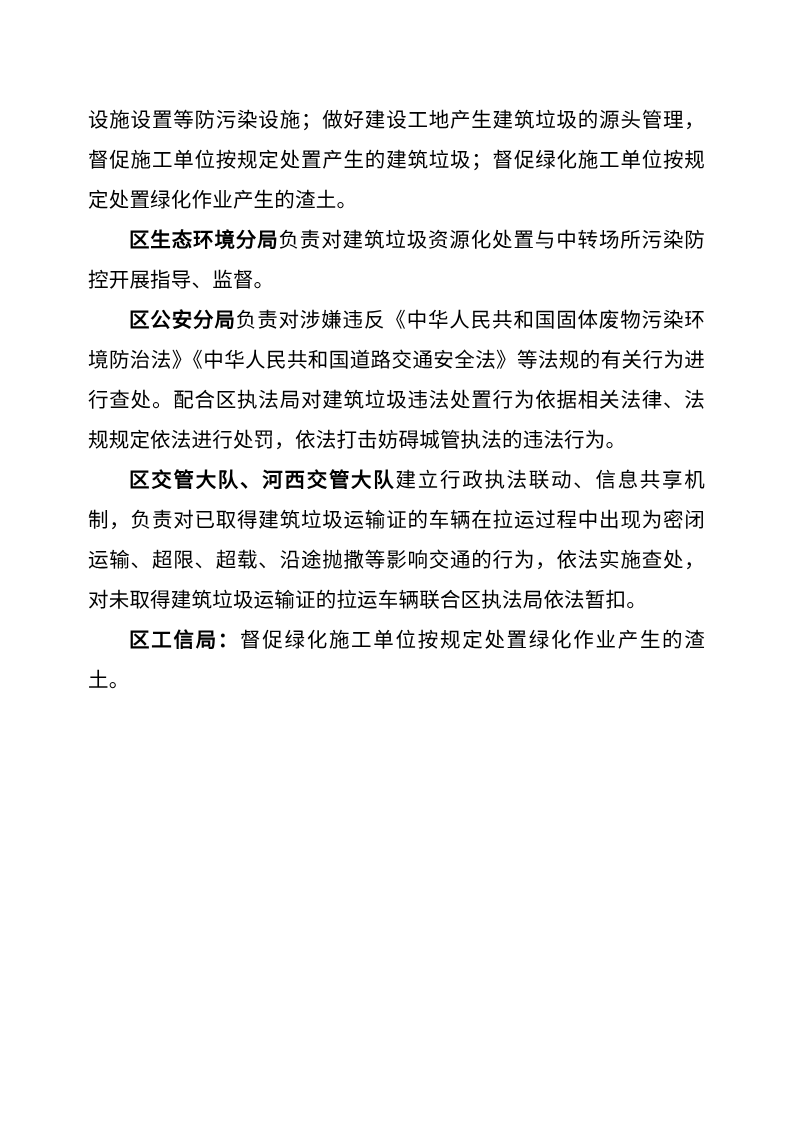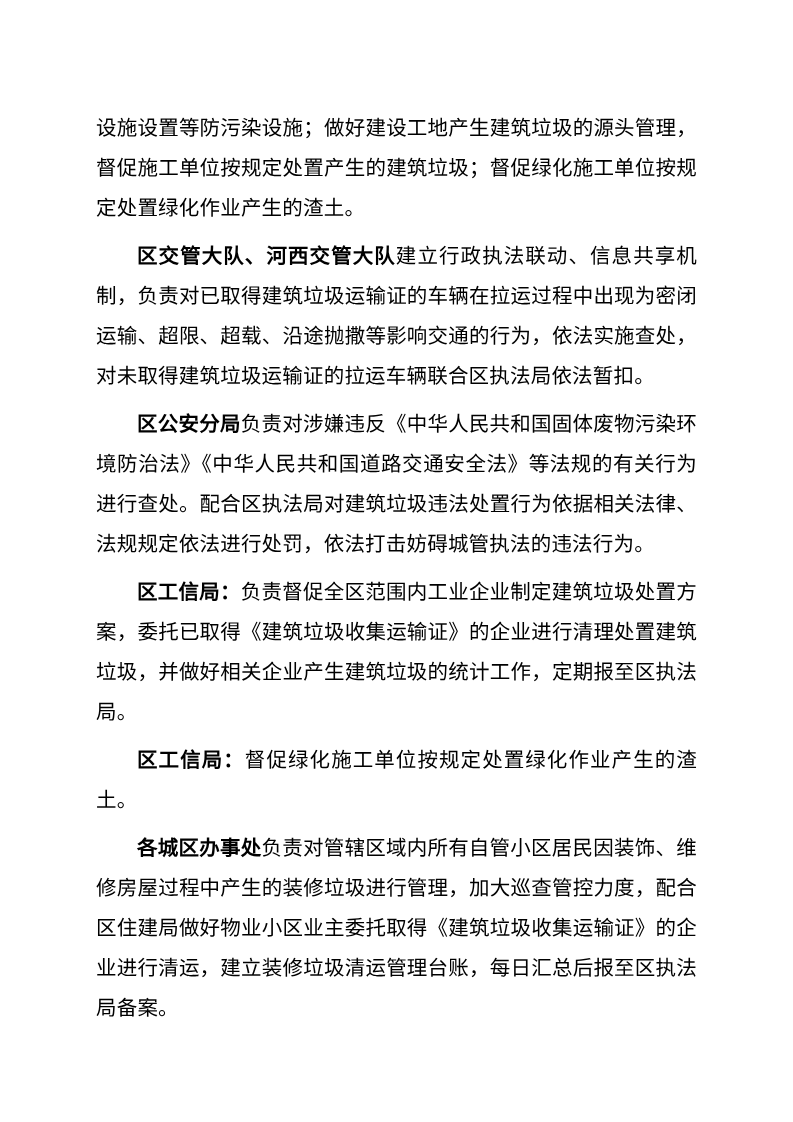--- a/index.html
+++ b/index.html
@@ -23,21 +23,21 @@
     background: #ffffff;
   }
   .doc-body {
     font-size: 20.5px;
     line-height: 40px;
     letter-spacing: 0.2px;
     text-align: justify;
     text-justify: inter-ideograph;
   }
   p.para {
-    margin: 8px;
+    margin: 0;
     text-indent: 2em;
   }
   p.para.noindent {
     text-indent: 0;
   }
   .lead {
     font-weight: bold;
   }
   
   span {
@@ -45,25 +45,24 @@
   }
 </style>
 </head>
 <body>
 
 <div class="page">
   <div class="doc-body">
 
     <p class="para noindent"><span class="lead"></span><span>设施设置等防污染设施；做好建设工地产生建筑垃圾的源头管理，督促施工单位按规定处置产生的建筑垃圾；督促绿化施工单位按规定处置绿化作业产生的渣土。</span></p>
 
+    <p class="para"><span class="lead">区生态环境分局</span><span>负责对建筑垃圾资源化处置与中转场所污染防控开展指导、监督。</span></p>
+
+    <p class="para"><span class="lead">区公安分局</span><span>负责对涉嫌违反《中华人民共和国固体废物污染环境防治法》《中华人民共和国道路交通安全法》等法规的有关行为进行查处。配合区执法局对建筑垃圾违法处置行为依据相关法律、法规规定依法进行处罚，依法打击妨碍城管执法的违法行为。</span></p>
 
     <p class="para"><span class="lead">区交管大队、河西交管大队</span><span>建立行政执法联动、信息共享机制，负责对已取得建筑垃圾运输证的车辆在拉运过程中出现为密闭运输、超限、超载、沿途抛撒等影响交通的行为，依法实施查处，对未取得建筑垃圾运输证的拉运车辆联合区执法局依法暂扣。</span></p>
 
-    <p class="para"><span class="lead">区公安分局</span><span>负责对涉嫌违反《中华人民共和国固体废物污染环境防治法》《中华人民共和国道路交通安全法》等法规的有关行为进行查处。配合区执法局对建筑垃圾违法处置行为依据相关法律、法规规定依法进行处罚，依法打击妨碍城管执法的违法行为。</span></p>
-
-    <p class="para"><span class="lead">区工信局：</span><span>负责督促全区范围内工业企业制定建筑垃圾处置方案，委托已取得《建筑垃圾收集运输证》的企业进行清理处置建筑垃圾，并做好相关企业产生建筑垃圾的统计工作，定期报至区执法局。</span></p>
 
     <p class="para"><span class="lead">区工信局：</span><span>督促绿化施工单位按规定处置绿化作业产生的渣土。</span></p>
 
-    <p class="para"><span class="lead">各城区办事处</span><span>负责对管辖区域内所有自管小区居民因装饰、维修房屋过程中产生的装修垃圾进行管理，加大巡查管控力度，配合区住建局做好物业小区业主委托取得《建筑垃圾收集运输证》的企业进行清运，建立装修垃圾清运管理台账，每日汇总后报至区执法局备案。</span></p>
 
   </div>
 </div>
 
 </body></html>

